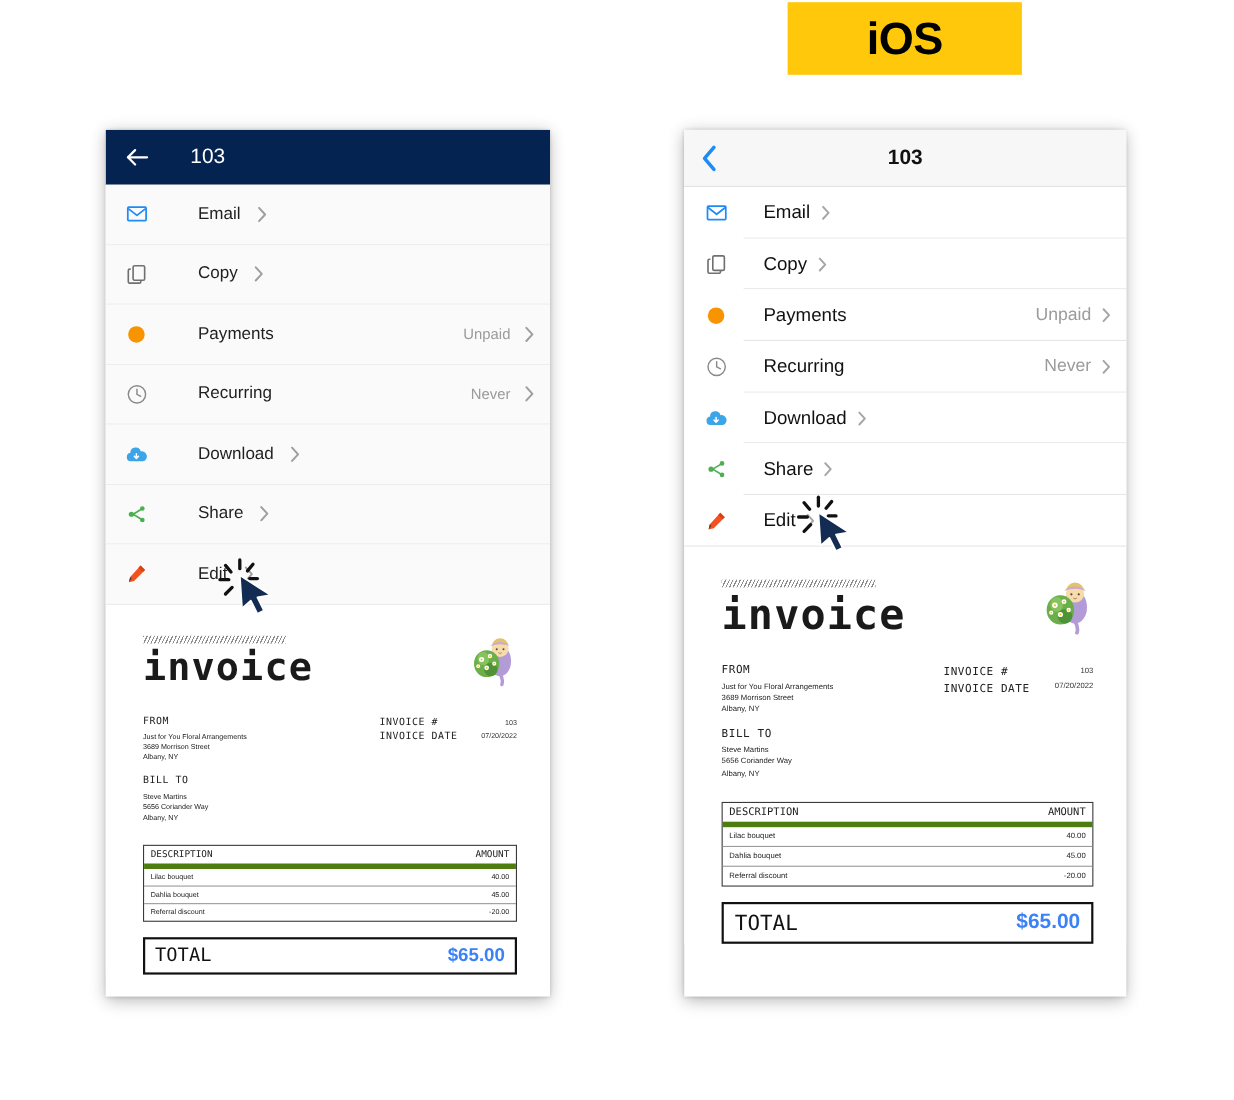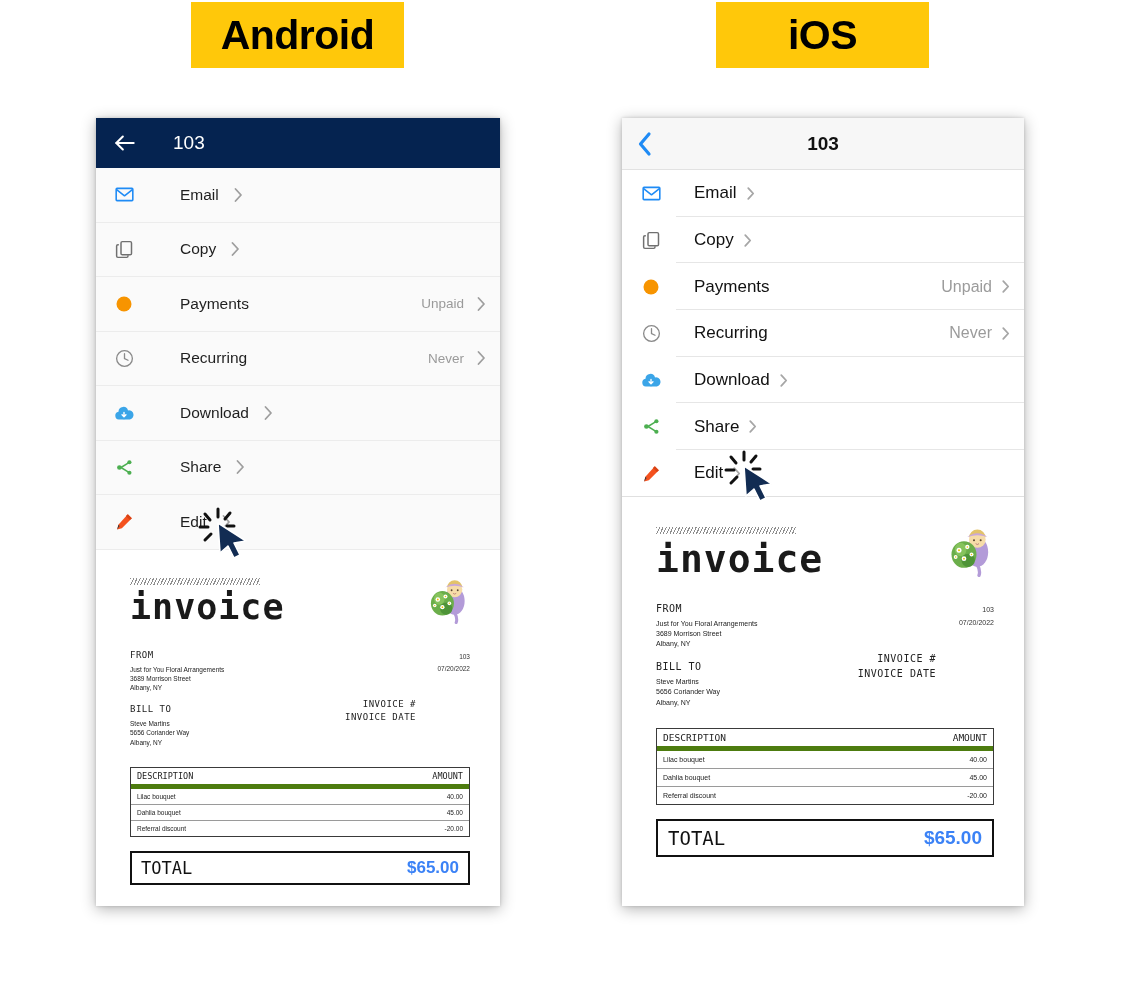--- a/index.html
+++ b/index.html
@@ -119,21 +119,21 @@
     font-family: "DejaVu Sans Mono", monospace;
     color: #222; letter-spacing: 0.5px;
   }
   #inv-android .mono-h { font-size: 9px; }
   #inv-ios .mono-h { font-size: 10px; }
   .inv-addr { color: #222; line-height: 1.45; margin-top: 5px; }
   #inv-android .inv-addr { font-size: 6.5px; }
   #inv-ios .inv-addr { font-size: 7px; }
 
   .inv-right { margin-left: auto; display: flex; }
-  .inv-right-labels { text-align: right; margin-top: 48px; }
+  .inv-right-labels { text-align: left; }
   .inv-right-vals { text-align: right; color: #333; }
   #inv-android .inv-right-labels { font-size: 9px; }
   #inv-android .inv-right-vals { font-size: 6.5px; width: 54px; }
   #inv-ios .inv-right-labels { font-size: 10px; }
   #inv-ios .inv-right-vals { font-size: 7px; width: 58px; }
   .inv-right-labels div, .inv-right-vals div { line-height: 1.55; }
   .inv-right-vals div { padding-top: 2px; }
 
   
   .logo { flex: 0 0 auto; }
@@ -166,23 +166,20 @@
   
   .cursor { position: absolute; width: 64px; height: 56px; pointer-events: none; }
   #cursor-android { left: 196px; top: 505px; }
   #cursor-ios { left: 722px; top: 448px; }
 </style>
 </head>
 <body>
 
 <div class="stage">
 
-  <div class="badge" id="badge-android">
-    <span>Android</span>
-  </div>
   <div class="badge" id="badge-ios">
     <span>iOS</span>
   </div>
 
   <div class="phone" id="phone-android">
 
     <div class="and-header">
       <span class="and-back">
         <svg viewBox="0 0 24 24" width="26" height="26" fill="none" stroke="#ffffff" stroke-width="1.9" stroke-linecap="round" stroke-linejoin="round">
           <line x1="20" y1="12" x2="4" y2="12"></line>

